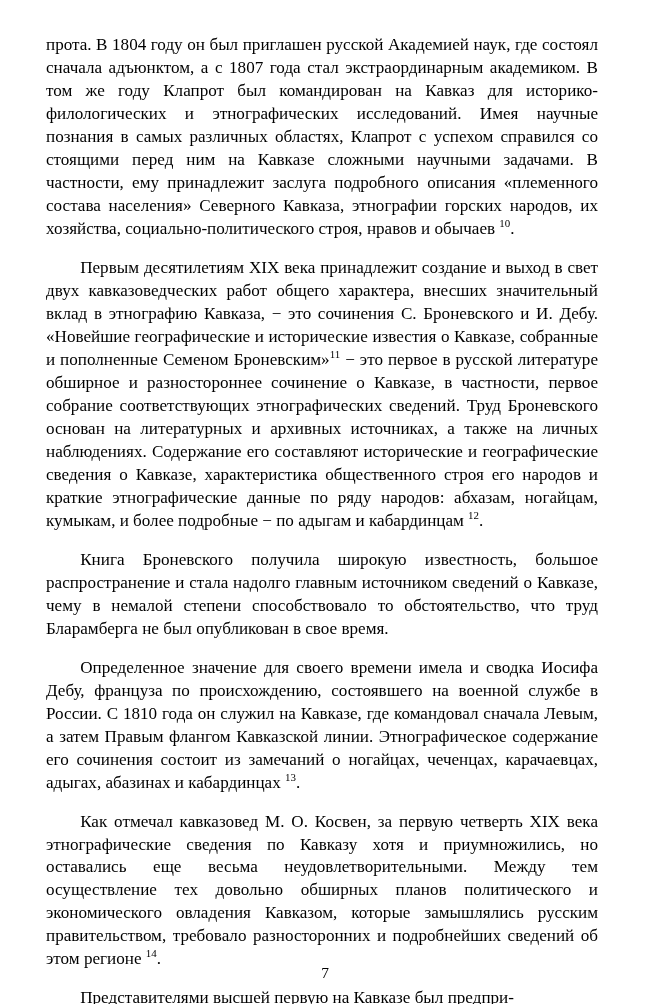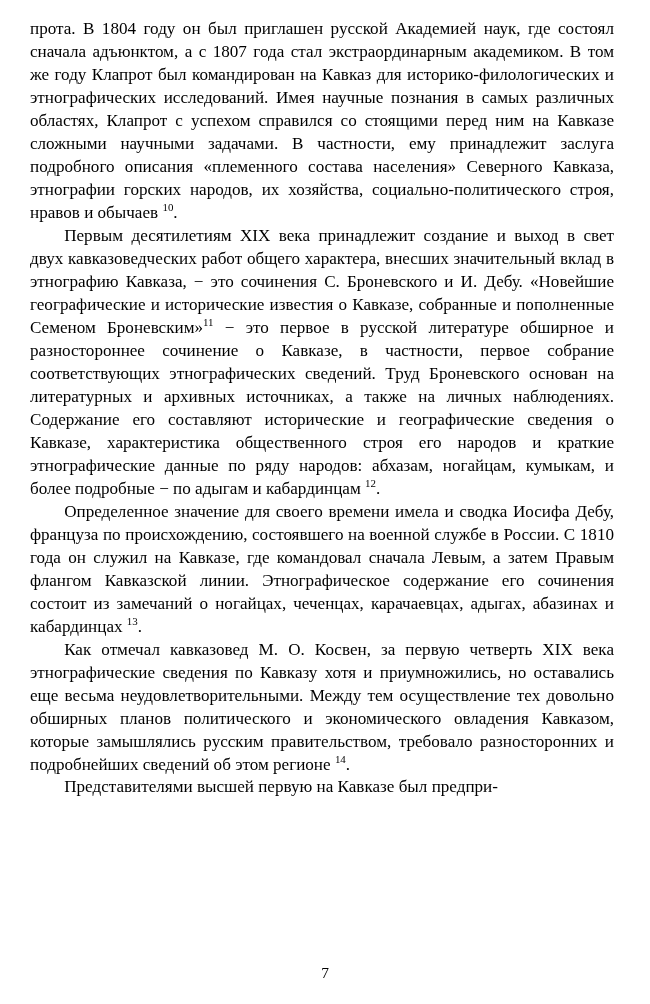--- a/index.html
+++ b/index.html
@@ -25,21 +25,21 @@
     padding: 18px 36px 0 30px;
   }
   .body-text {
     font-size: 17.1px;
     line-height: 1.345;
     text-align: justify;
     text-justify: inter-word;
     hyphens: none;
   }
   .body-text p {
-    margin: 0;
+    margin: 16px;
     text-indent: 0;
   }
   .body-text p.indent {
     text-indent: 2.0em;
   }
   sup {
     font-size: 0.64em;
     vertical-align: super;
     line-height: 0;
   }
@@ -56,20 +56,21 @@
 </head>
 <body>
 
 <div class="page">
   <div class="body-text">
 
     <p class=""><span>прота. В 1804 году он был приглашен русской Академией наук, где состоял сначала адъюнктом, а с 1807 года стал экстраординарным академиком. В том же году Клапрот был командирован на Кавказ для историко-филологических и этнографических исследований. Имея научные познания в самых различных областях, Клапрот с успехом справился со стоящими перед ним на Кавказе сложными научными задачами. В частности, ему принадлежит заслуга подробного описания «племенного состава населения» Северного Кавказа, этнографии горских народов, их хозяйства, социально-политического строя, нравов и обычаев </span><sup>10</sup><span>.</span></p>
 
     <p class="indent"><span>Первым десятилетиям XIX века принадлежит создание и выход в свет двух кавказоведческих работ общего характера, внесших значительный вклад в этнографию Кавказа, − это сочинения С. Броневского и И. Дебу. «Новейшие географические и исторические известия о Кавказе, собранные и пополненные Семеном Броневским»</span><sup>11</sup><span> − это первое в русской литературе обширное и разностороннее сочинение о Кавказе, в частности, первое собрание соответствующих этнографических сведений. Труд Броневского основан на литературных и архивных источниках, а также на личных наблюдениях. Содержание его составляют исторические и географические сведения о Кавказе, характеристика общественного строя его народов и краткие этнографические данные по ряду народов: абхазам, ногайцам, кумыкам, и более подробные − по адыгам и кабардинцам </span><sup>12</sup><span>.</span></p>
 
+    <p class="indent"><span>Книга Броневского получила широкую известность, большое распространение и стала надолго главным источником сведений о Кавказе, чему в немалой степени способствовало то обстоятельство, что труд Бларамберга не был опубликован в свое время.</span></p>
 
     <p class="indent"><span>Определенное значение для своего времени имела и сводка Иосифа Дебу, француза по происхождению, состоявшего на военной службе в России. С 1810 года он служил на Кавказе, где командовал сначала Левым, а затем Правым флангом Кавказской линии. Этнографическое содержание его сочинения состоит из замечаний о ногайцах, чеченцах, карачаевцах, адыгах, абазинах и кабардинцах </span><sup>13</sup><span>.</span></p>
 
     <p class="indent"><span>Как отмечал кавказовед М. О. Косвен, за первую четверть XIX века этнографические сведения по Кавказу хотя и приумножились, но оставались еще весьма неудовлетворительными. Между тем осуществление тех довольно обширных планов политического и экономического овладения Кавказом, которые замышлялись русским правительством, требовало разносторонних и подробнейших сведений об этом регионе </span><sup>14</sup><span>.</span></p>
 
     <p class="indent"><span>Представителями высшей первую на Кавказе был предпри-</span></p>
 
   </div>
   <div class="page-number">7</div>
 </div>

